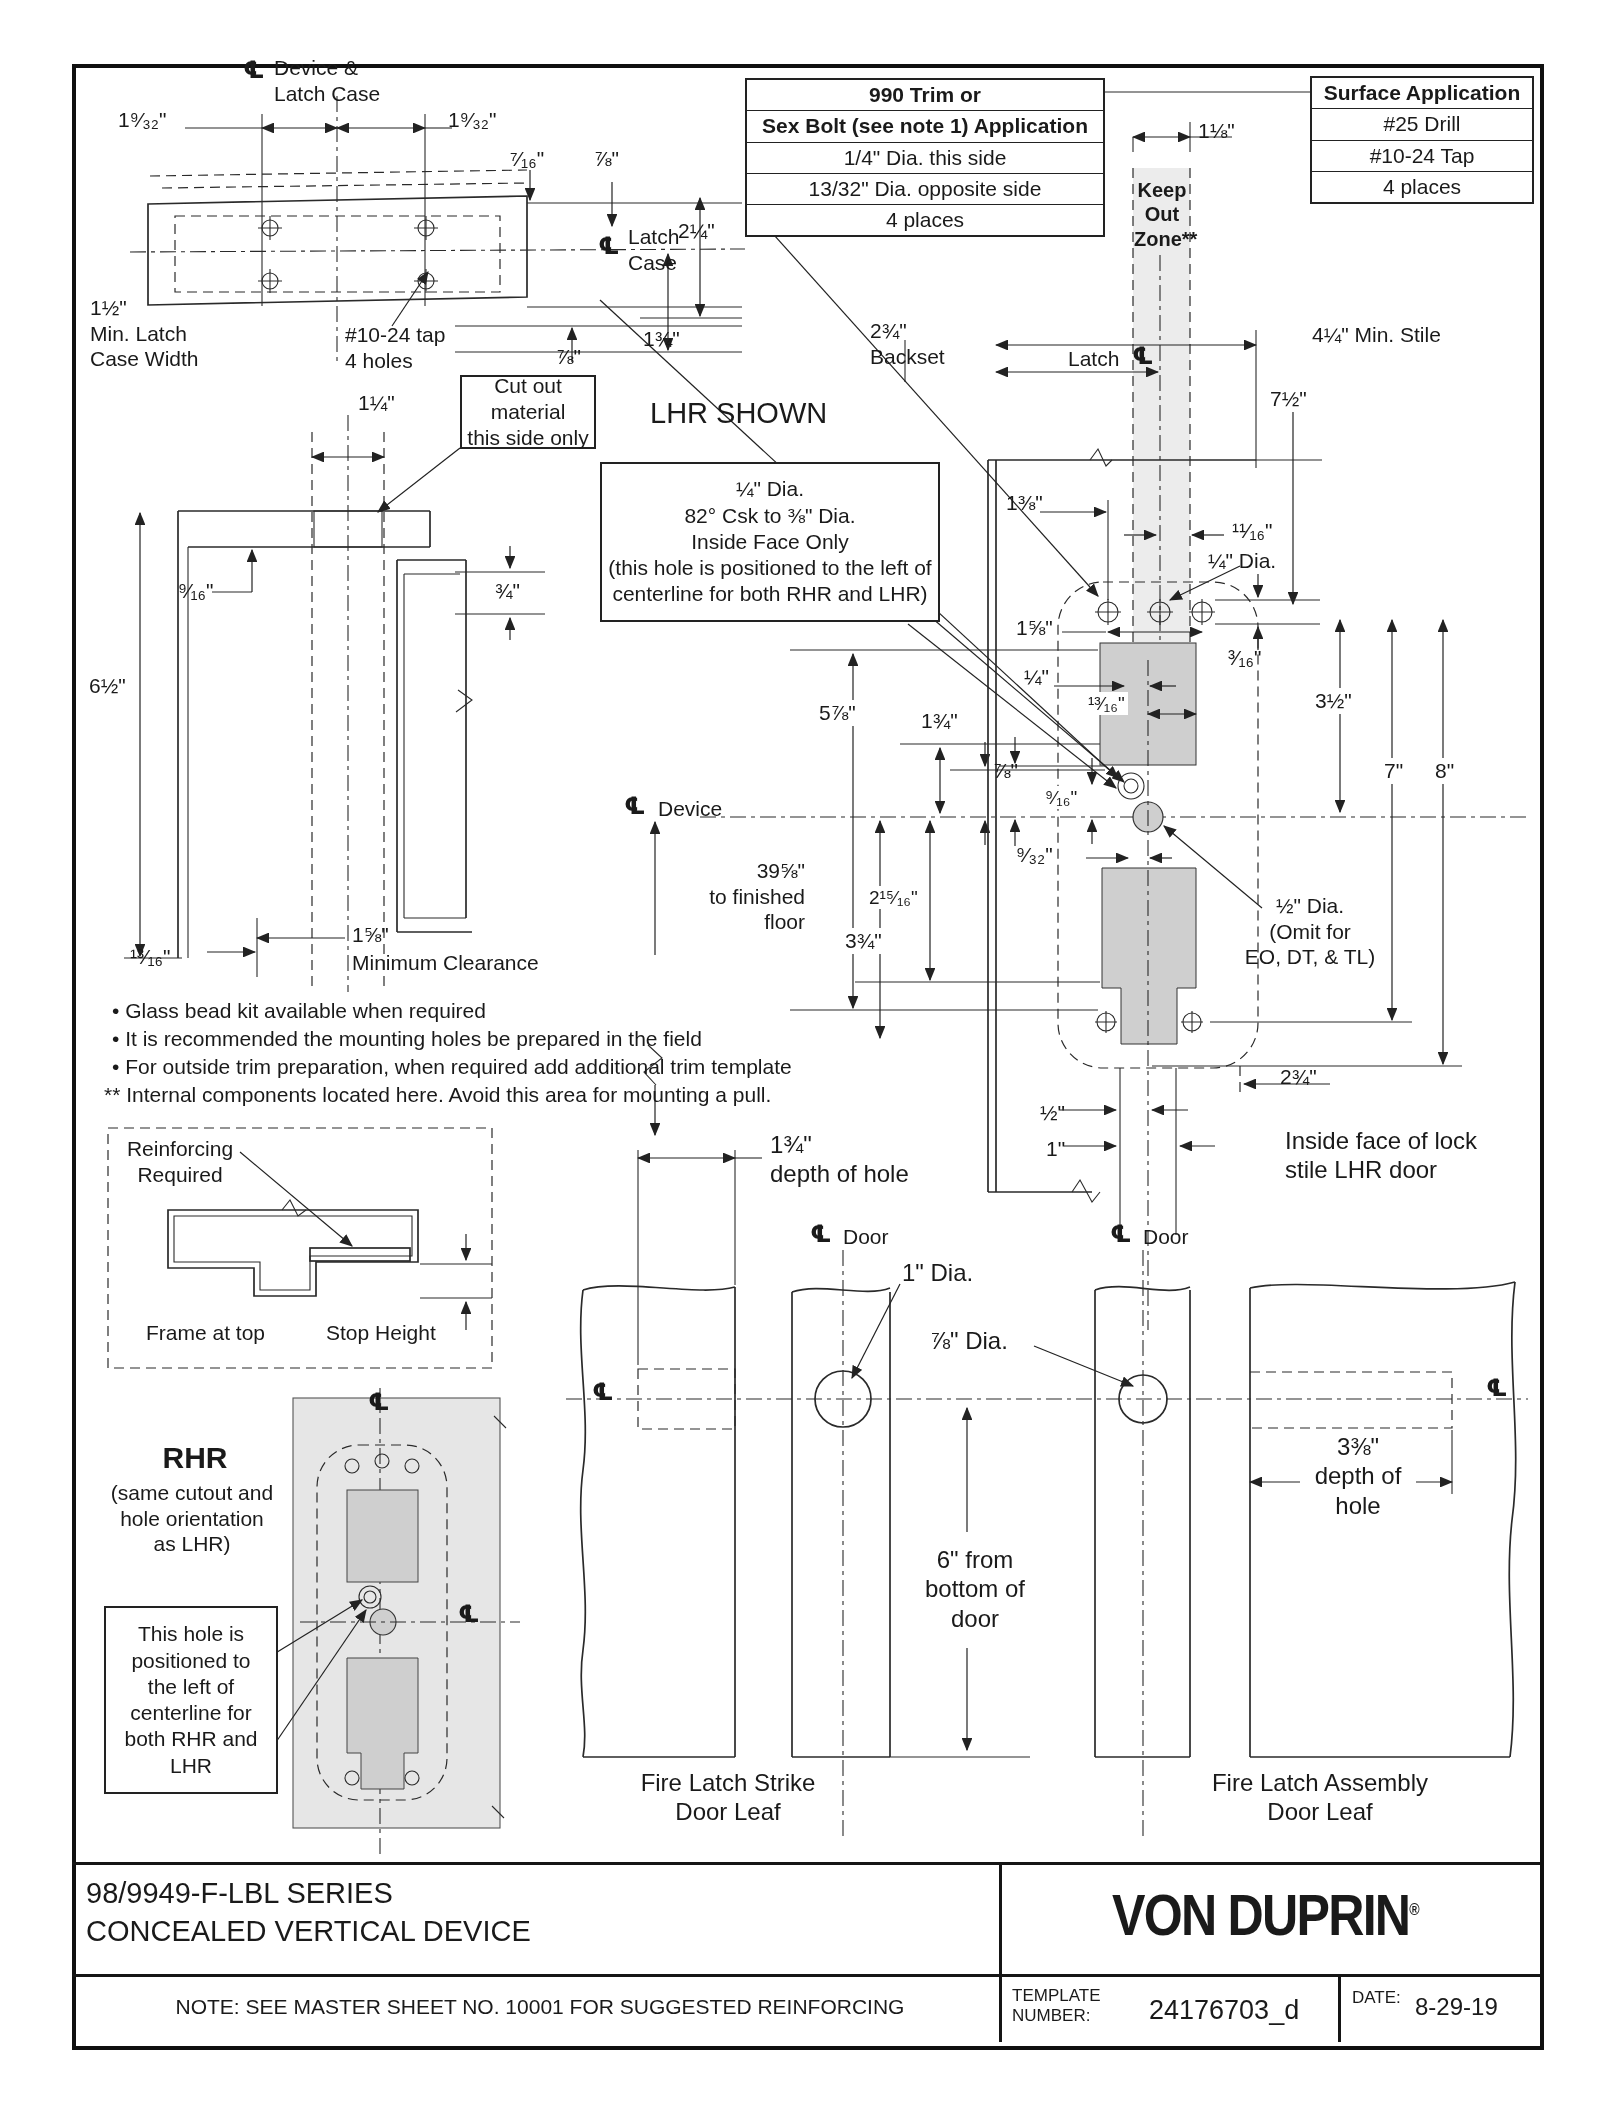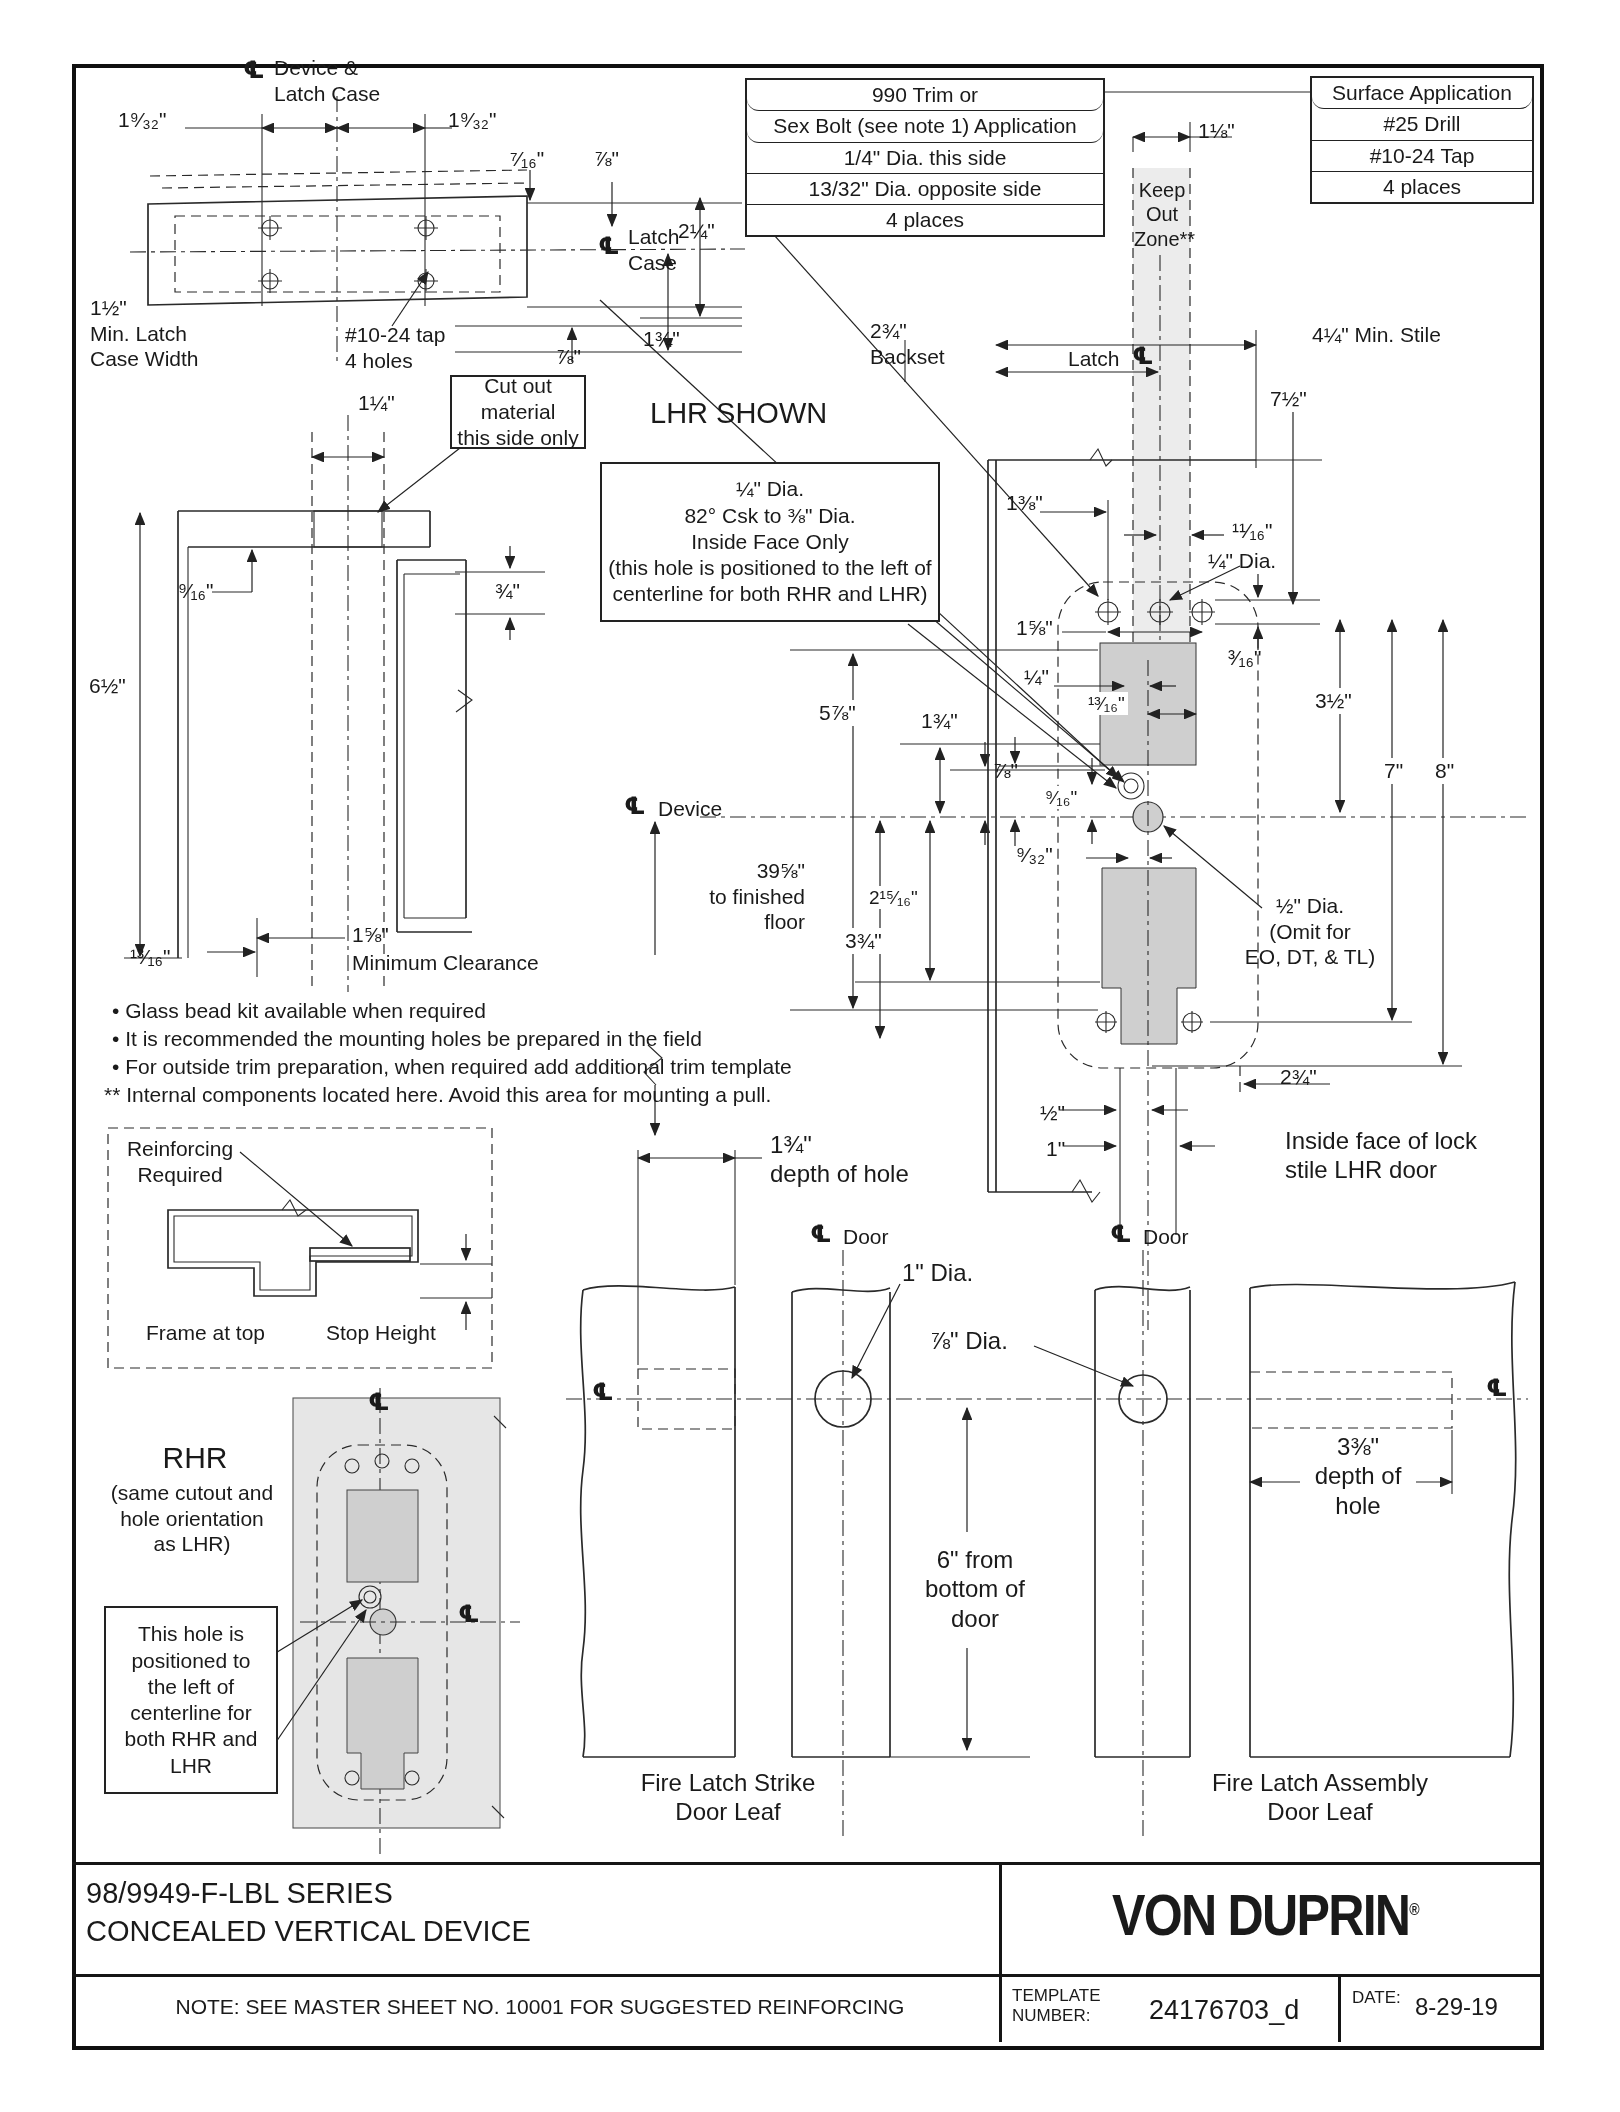--- a/index.html
+++ b/index.html
@@ -1,21 +1,21 @@
 <!DOCTYPE html>
 <html><head>
 <meta charset="utf-8">
 <style>
   html,body{margin:0;padding:0;background:#fff;}
   #page{position:relative;width:1620px;height:2112px;background:#fff;
         font-family:"Liberation Sans", sans-serif;color:#1a1a1a;overflow:hidden;}
   .lbl{position:absolute;font-size:21px;line-height:1.22;white-space:pre-line;}
   .c{text-align:center;}
   .r{text-align:right;}
-  .b{font-weight:normal;border-radius:12px;}
+  .b{font-weight:bold;}
   .wbg{background:#fff;padding:0 3px;}
   .cl{font-weight:bold;font-size:24px;font-family:"DejaVu Sans","Liberation Sans",sans-serif;}
   .box{position:absolute;border:2px solid #222;background:#fff;display:flex;
        align-items:center;justify-content:center;font-size:21px;line-height:1.25;
        white-space:pre-line;text-align:center;}
   #border{position:absolute;left:72px;top:64px;width:1464px;height:1978px;
           border:4px solid #101010;}
   .tbl{position:absolute;border:2px solid #222;background:#fff;}
   .tbl .row{border-bottom:1.5px solid #222;text-align:center;font-size:21px;
             padding:2px 8px;line-height:1.25;}
@@ -308,21 +308,21 @@
   <div class="row">4 places</div>
 </div>
 
 <div class="tbl" style="left:1310px;top:76px;width:220px;">
   <div class="row b">Surface Application</div>
   <div class="row">#25 Drill</div>
   <div class="row">#10-24 Tap</div>
   <div class="row">4 places</div>
 </div>
 
-<div class="box" style="left:450px;top:375px;width:132px;height:70px;">
+<div class="box" style="left:460px;top:375px;width:132px;height:70px;">
   <span>Cut out material
 this side only</span>
 </div>
 
 <div class="box" style="left:600px;top:462px;width:336px;height:156px;">
   <span>¼" Dia.
 82° Csk to ⅜" Dia.
 Inside Face Only
 (this hole is positioned to the left of
 centerline for both RHR and LHR)</span>

